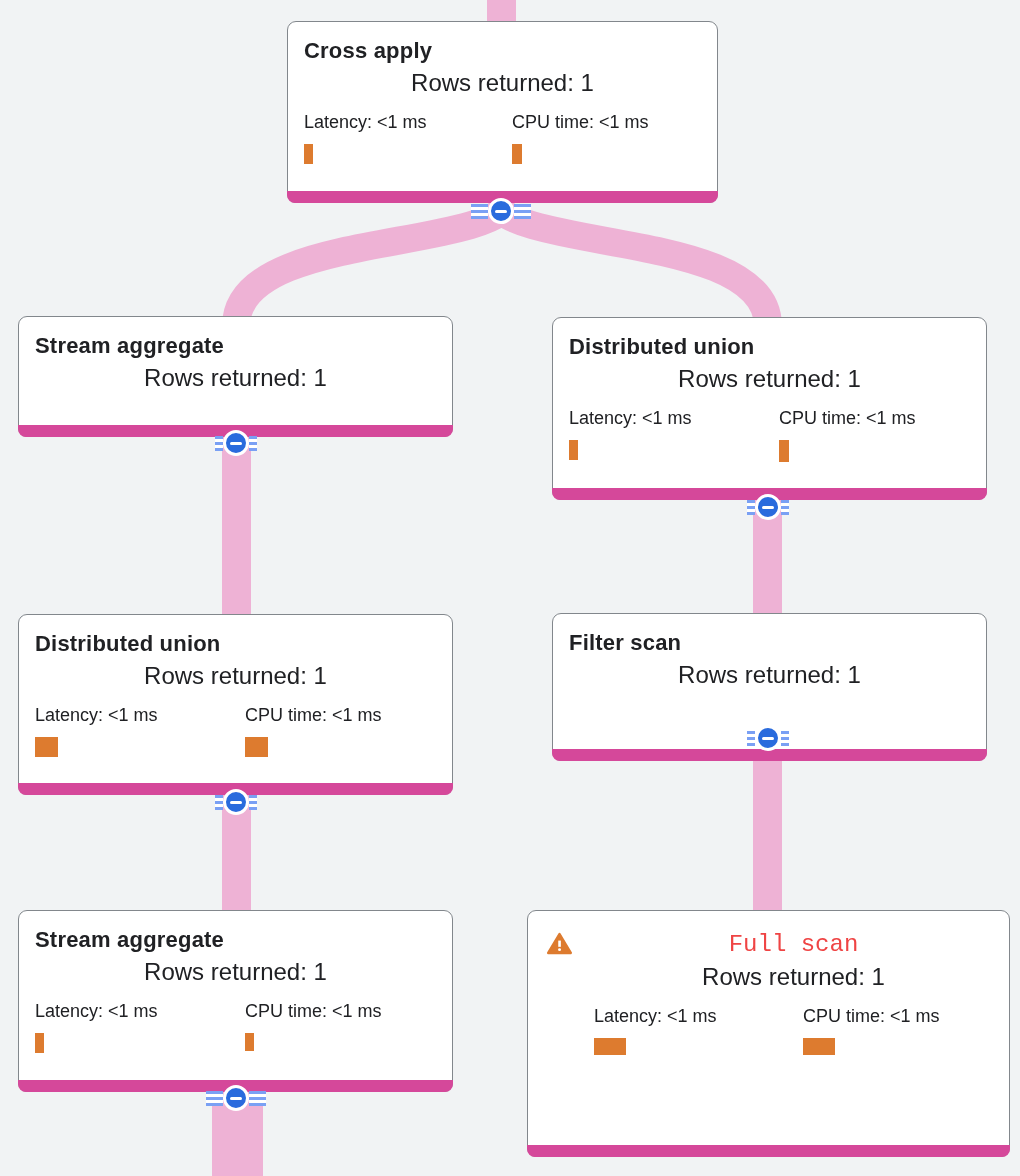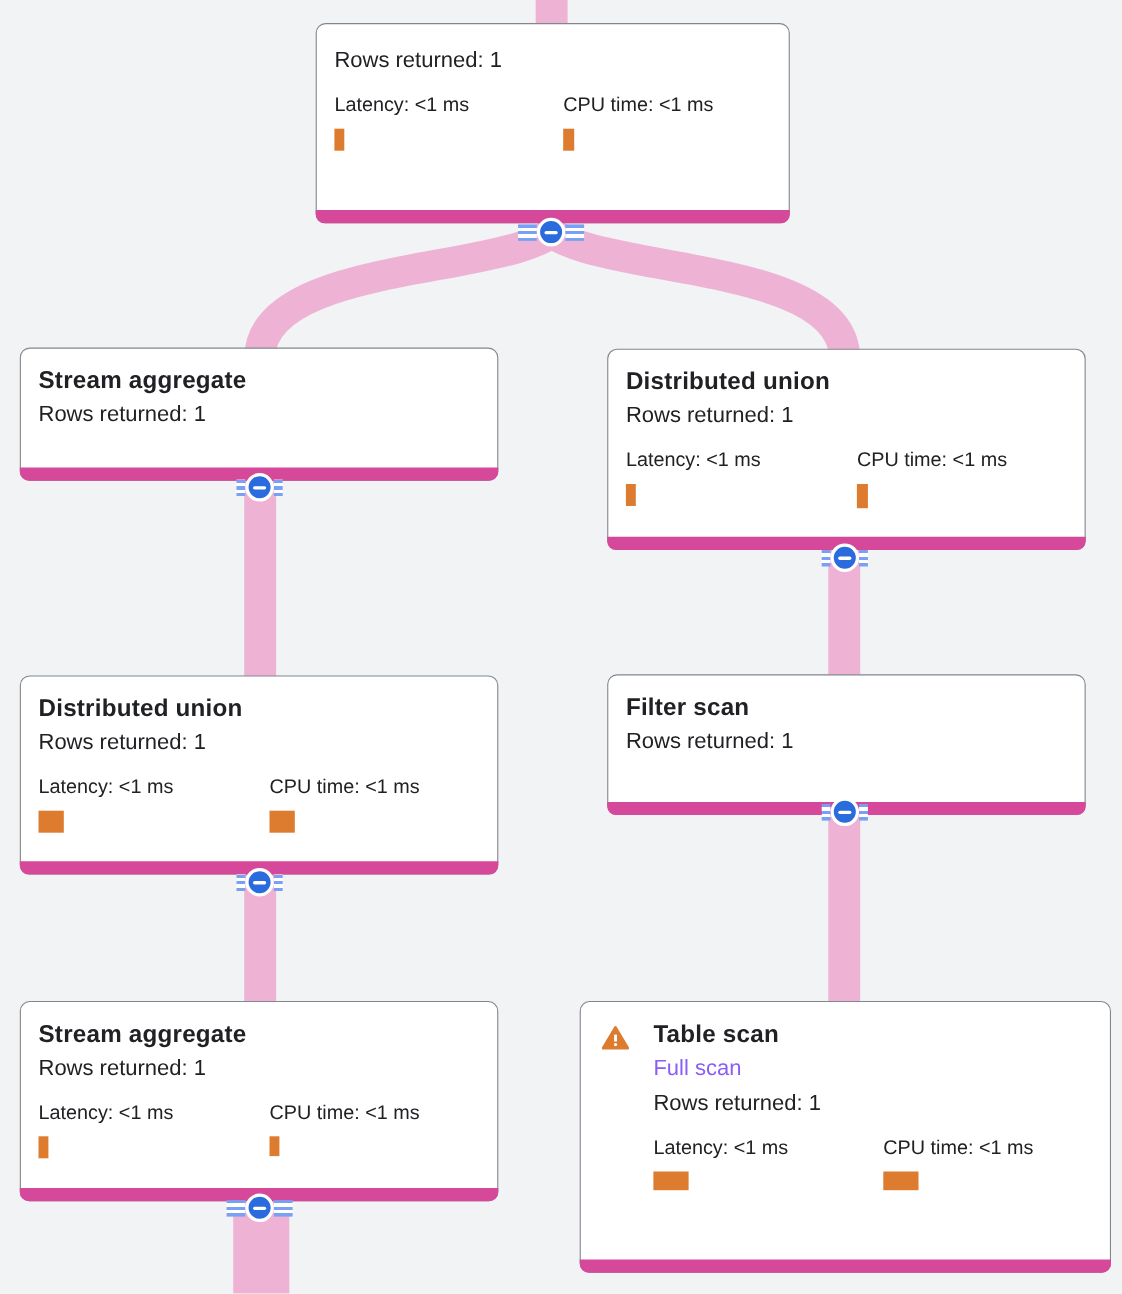--- a/index.html
+++ b/index.html
@@ -15,39 +15,39 @@
   
   #links{position:absolute;left:0;top:0;z-index:1;}
 
   
   .node{
     position:absolute;z-index:2;box-sizing:border-box;
     background:#ffffff;border:1px solid #82878c;border-radius:9px;
   }
   .pad{padding:15px 16px 0 16px;position:relative;}
   .title{font-size:22px;font-weight:700;line-height:27px;letter-spacing:.2px;}
-  .line{font-size:20px;line-height:27px;margin-top:5px;}
-  .muted{color:#8b5cf6;}
+  .line{font-size:24px;line-height:27px;margin-top:5px;text-align:center;}
+  .muted{color:#ef4444;font-family:Liberation Mono, monospace;}
   .metrics{display:flex;margin-top:13px;gap:19px;}
   .metric{width:192px;}
   .metric.wide{width:190px;}
   .mlabel{font-size:18px;line-height:26px;}
   .bar{background:#dd7b2f;margin-top:9px;}
   .bar-xs{width:9px;height:20px;}
   .bar-m{width:23px;height:20px;}
   .bar-l{width:32px;height:17px;}
   .footer{
     position:absolute;left:-1px;right:-1px;bottom:-1px;height:12px;
     background:#d5489a;border-radius:0 0 8px 8px;
   }
   #n-cross{left:287px;top:21px;width:431px;height:182px;}
   #n-sa1{left:18px;top:316px;width:435px;height:121px;}
   #n-dur{left:552px;top:317px;width:435px;height:183px;}
   #n-dul{left:18px;top:614px;width:435px;height:181px;}
-  #n-fs{left:552px;top:613px;width:435px;height:128px;}
+  #n-fs{left:552px;top:613px;width:435px;height:148px;}
   #n-sa2{left:18px;top:910px;width:435px;height:182px;}
   #n-ts{left:527px;top:910px;width:483px;height:247px;}
 
   
   #n-ts .pad{padding-left:66px;}
   .warn{position:absolute;left:19px;top:21px;}
 
   
   .collapse{
     position:absolute;z-index:3;display:flex;align-items:center;
@@ -83,20 +83,21 @@
     <path d="M491 202 C523 252 768 232 768 326" stroke="#eeb2d5" stroke-width="28" fill="none"></path>
     <rect x="222" y="430" width="29" height="192" fill="#eeb2d5"></rect>
     <rect x="753" y="494" width="29" height="127" fill="#eeb2d5"></rect>
     <rect x="222" y="789" width="29" height="129" fill="#eeb2d5"></rect>
     <rect x="753" y="724" width="29" height="194" fill="#eeb2d5"></rect>
     <rect x="212" y="1088" width="51" height="88" fill="#eeb2d5"></rect>
   </svg>
 
   <div class="node" id="n-cross">
     <div class="pad">
+      <div class="title">Cross apply</div>
       <div class="line">Rows returned: 1</div>
       <div class="metrics">
         <div class="metric">
           <div class="mlabel">Latency: &lt;1 ms</div>
           <div class="bar bar-xs"></div>
         </div>
         <div class="metric">
           <div class="mlabel">CPU time: &lt;1 ms</div>
           <div class="bar bar-xs" style="width:10px;"></div>
         </div>
@@ -177,21 +178,20 @@
 
   <div class="node" id="n-ts">
     <span class="warn">
       <svg width="25" height="23" viewBox="0 0 24 22">
         <path d="M12 2 L22.8 20 H1.2 Z" fill="#dd7b2f" stroke="#dd7b2f" stroke-width="2.4" stroke-linejoin="round"></path>
         <rect x="10.8" y="8.2" width="2.5" height="6" fill="#ffffff"></rect>
         <circle cx="12.05" cy="16.9" r="1.4" fill="#ffffff"></circle>
       </svg>
     </span>
     <div class="pad">
-      <div class="title">Table scan</div>
       <div class="line muted">Full scan</div>
       <div class="line">Rows returned: 1</div>
       <div class="metrics">
         <div class="metric wide">
           <div class="mlabel">Latency: &lt;1 ms</div>
           <div class="bar bar-l"></div>
         </div>
         <div class="metric wide">
           <div class="mlabel">CPU time: &lt;1 ms</div>
           <div class="bar bar-l"></div>

